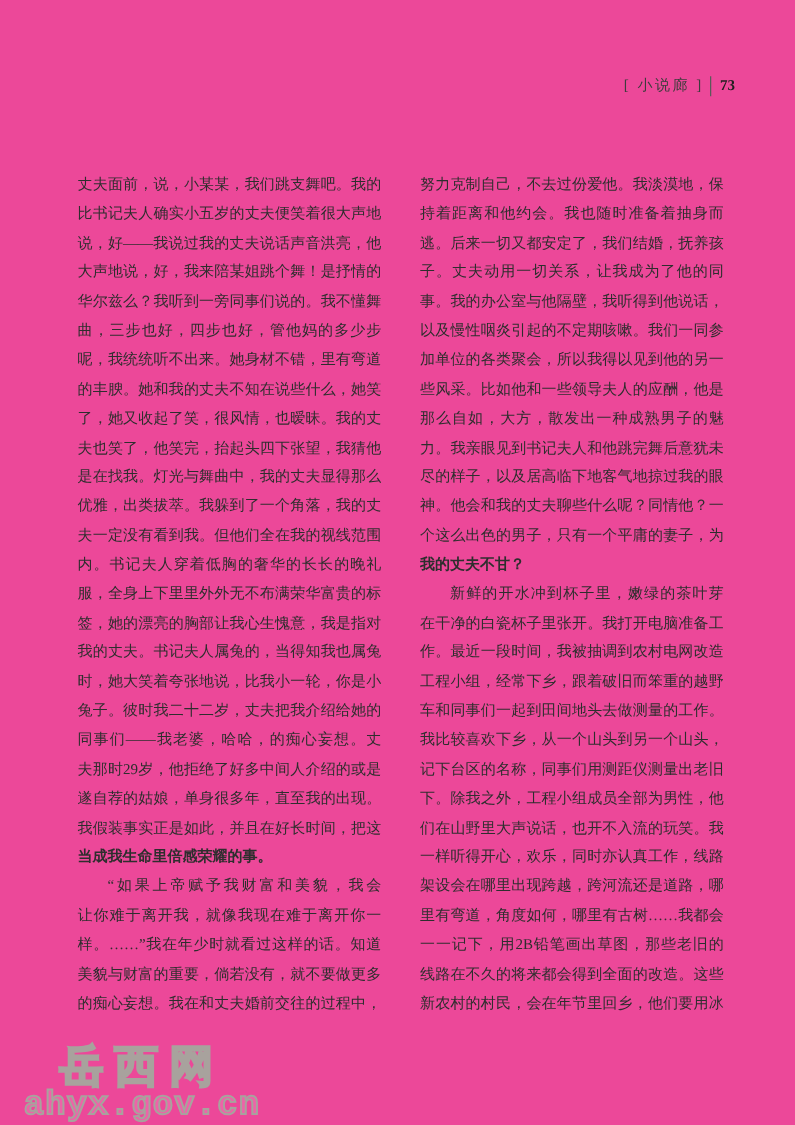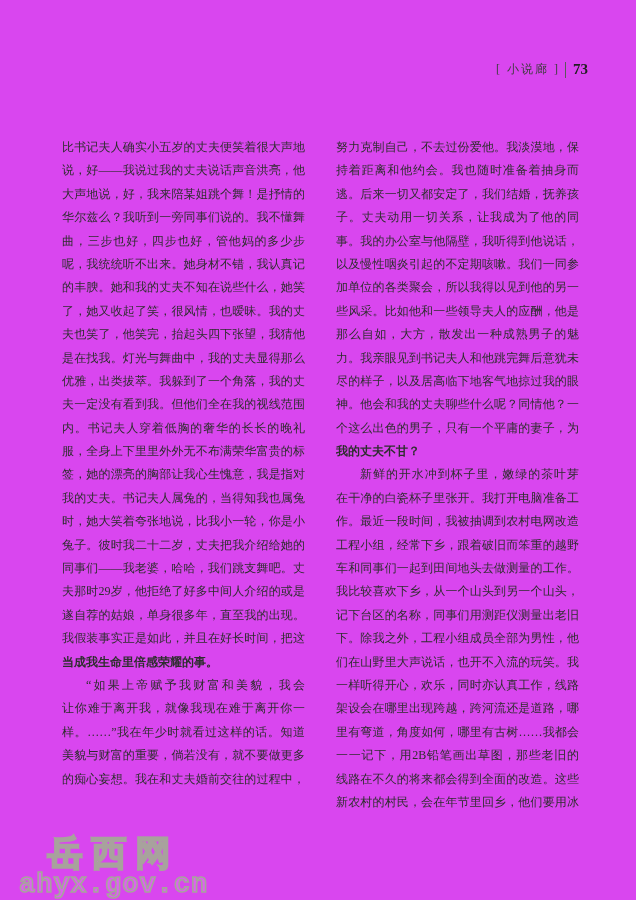--- a/index.html
+++ b/index.html
@@ -1,38 +1,38 @@
 <!DOCTYPE html>
 <html><head>
 <meta charset="utf-8">
 <style>
   html,body { margin:0; padding:0; background:#e8e8e8; }
   .page {
     position:relative;
     width:636px; height:900px;
     margin:0 auto;
-    background:#d946ef;
+    background:#ec4899;
     overflow:hidden;
     font-family:"Liberation Serif","DejaVu Serif",serif;
   }
   
   .header {
     position:absolute; top:59px; left:0; width:588px;
     text-align:right;
   }
   .header-inner { display:inline-flex; align-items:center; }
   .section-label {
     font-size:12px; color:#3d3d3d; letter-spacing:2px;
   }
   .header-divider {
     width:1px; height:16px; background:#5a5a5a;
     margin:0 7px 0 5px; display:inline-block;
   }
   .page-number {
-    font-size:15px; font-weight:bold; color:#1f1f1f;
+    font-size:12px; font-weight:bold; color:#1f1f1f;
     font-family:"Liberation Serif","DejaVu Serif",serif;
   }
   
   .content {
     position:absolute; top:136px; left:62px;
     display:flex; gap:31px;
   }
   .column { width:243px; }
   .line {
     height:23.4px; line-height:23.4px;
@@ -70,39 +70,40 @@
   <div class="header">
     <span class="header-inner">
       <span class="section-label">[ 小说廊 ]</span>
       <span class="header-divider"></span>
       <span class="page-number">73</span>
     </span>
   </div>
 
   <div class="content">
     <div class="column" id="col-left">
+        <div class="line">丈夫面前，说，小某某，我们跳支舞吧。我的</div>
         <div class="line">比书记夫人确实小五岁的丈夫便笑着很大声地</div>
         <div class="line">说，好——我说过我的丈夫说话声音洪亮，他</div>
         <div class="line">大声地说，好，我来陪某姐跳个舞！是抒情的</div>
         <div class="line">华尔兹么？我听到一旁同事们说的。我不懂舞</div>
         <div class="line">曲，三步也好，四步也好，管他妈的多少步</div>
-        <div class="line">呢，我统统听不出来。她身材不错，我认真记</div>
+        <div class="line">呢，我统统听不出来。她身材不错，里有弯道</div>
         <div class="line">的丰腴。她和我的丈夫不知在说些什么，她笑</div>
         <div class="line">了，她又收起了笑，很风情，也暧昧。我的丈</div>
         <div class="line">夫也笑了，他笑完，抬起头四下张望，我猜他</div>
         <div class="line">是在找我。灯光与舞曲中，我的丈夫显得那么</div>
         <div class="line">优雅，出类拔萃。我躲到了一个角落，我的丈</div>
         <div class="line">夫一定没有看到我。但他们全在我的视线范围</div>
         <div class="line">内。书记夫人穿着低胸的奢华的长长的晚礼</div>
         <div class="line">服，全身上下里里外外无不布满荣华富贵的标</div>
         <div class="line">签，她的漂亮的胸部让我心生愧意，我是指对</div>
         <div class="line">我的丈夫。书记夫人属兔的，当得知我也属兔</div>
         <div class="line">时，她大笑着夸张地说，比我小一轮，你是小</div>
         <div class="line">兔子。彼时我二十二岁，丈夫把我介绍给她的</div>
-        <div class="line">同事们——我老婆，哈哈，我们跳支舞吧。丈</div>
+        <div class="line">同事们——我老婆，哈哈，的痴心妄想。丈</div>
         <div class="line">夫那时29岁，他拒绝了好多中间人介绍的或是毛</div>
         <div class="line">遂自荐的姑娘，单身很多年，直至我的出现。</div>
         <div class="line">我假装事实正是如此，并且在好长时间，把这</div>
         <div class="line para-end">当成我生命里倍感荣耀的事。</div>
         <div class="line indent">“如果上帝赋予我财富和美貌，我会</div>
         <div class="line">让你难于离开我，就像我现在难于离开你一</div>
         <div class="line">样。……”我在年少时就看过这样的话。知道</div>
         <div class="line">美貌与财富的重要，倘若没有，就不要做更多</div>
         <div class="line">的痴心妄想。我在和丈夫婚前交往的过程中，</div>
       </div>

